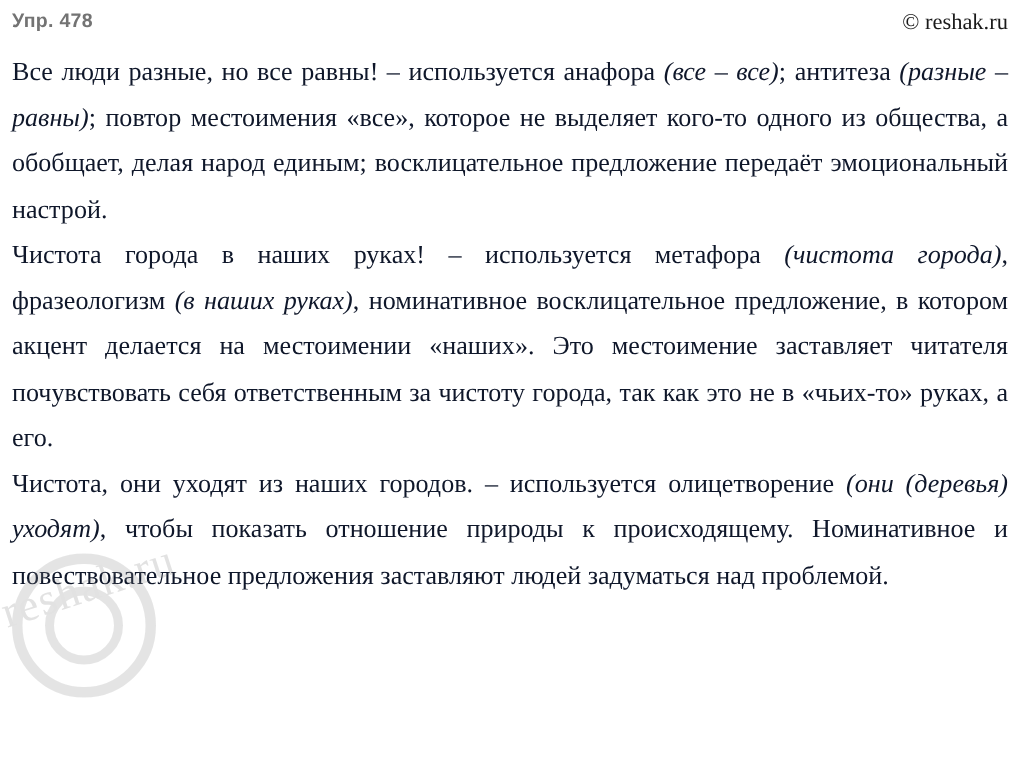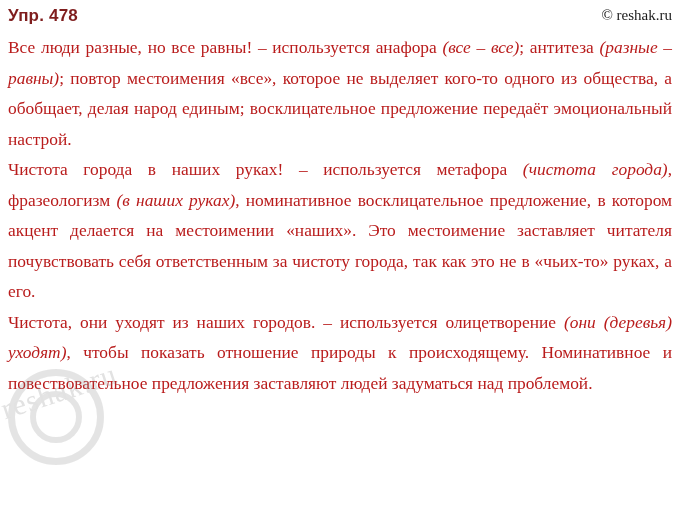--- a/index.html
+++ b/index.html
@@ -23,38 +23,38 @@
     padding: 6px 8px 0 8px;
   }
   .header-row {
     display: flex;
     align-items: flex-start;
     justify-content: space-between;
     height: 26px;
   }
   .exercise-title {
     font-family: "Liberation Sans", sans-serif;
-    font-size: 17px;
+    font-size: 13px;
     font-weight: bold;
-    color: #7f1d1d;
+    color: #737373;
     letter-spacing: 0.2px;
   }
   .site-credit {
     font-family: "Liberation Serif", serif;
     font-size: 15px;
     color: #1a1a1a;
     white-space: nowrap;
     padding-top: 1px;
   }
   .body-text {
     font-size: 17.4px;
     line-height: 30.5px;
     text-align: justify;
     text-justify: inter-word;
-    color: #b91c1c;
+    color: #0f172a;
   }
   .body-text p {
     margin: 0;
   }
   .ital {
     font-style: italic;
   }
   .watermark {
     position: absolute;
     left: 0px;

